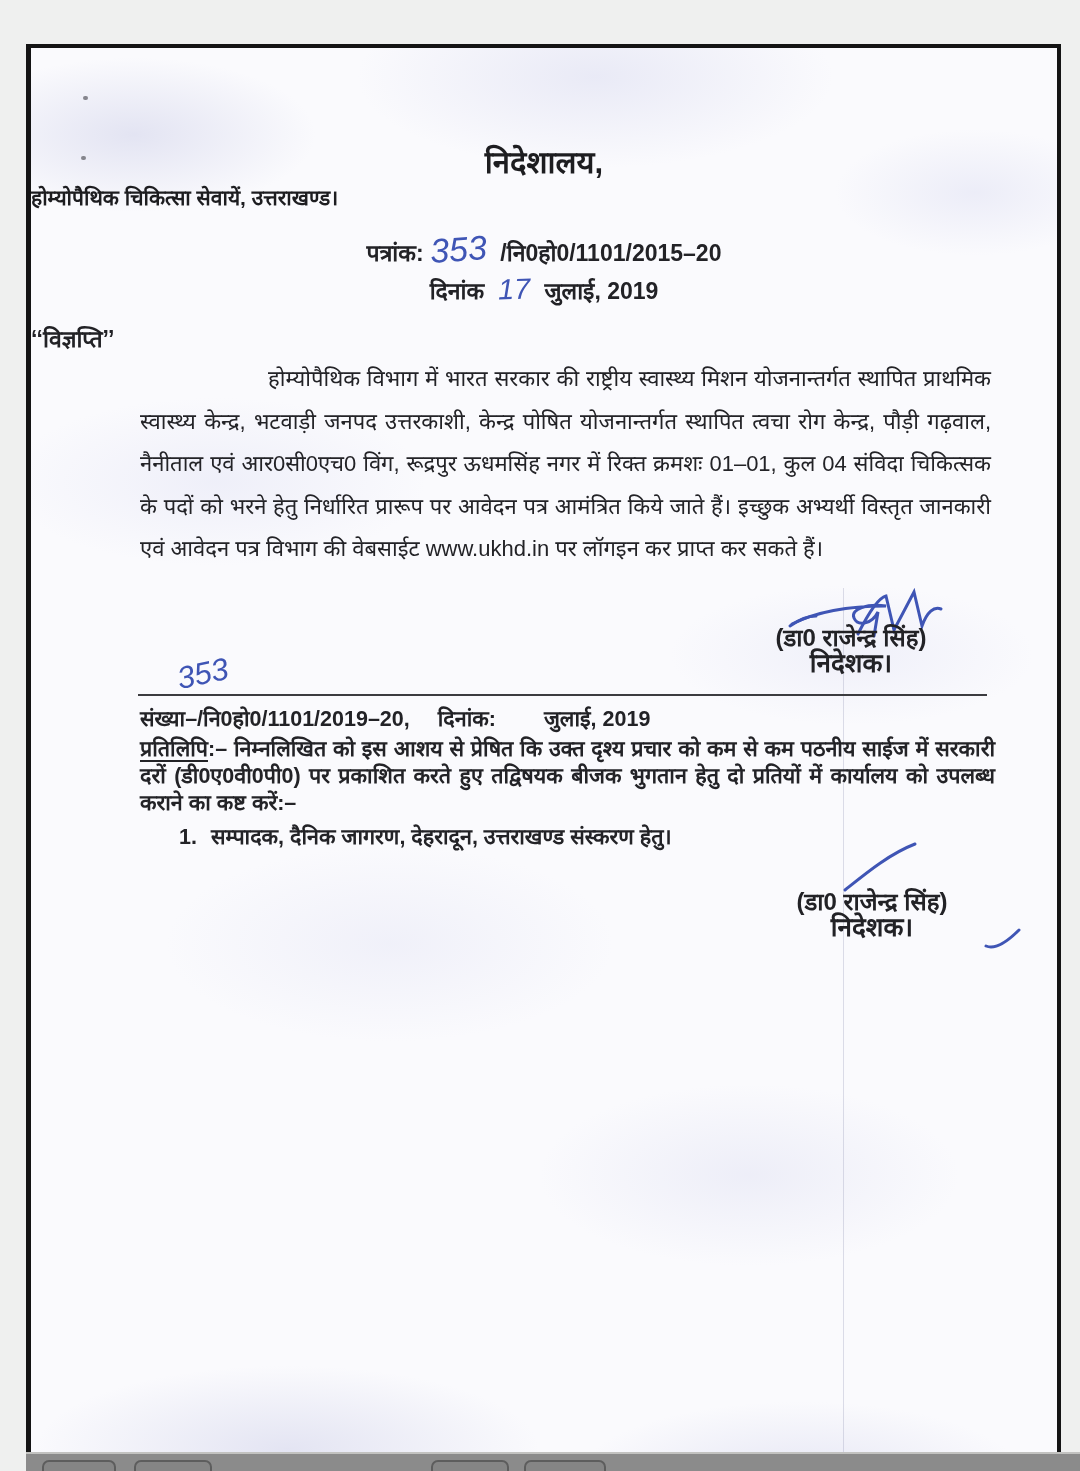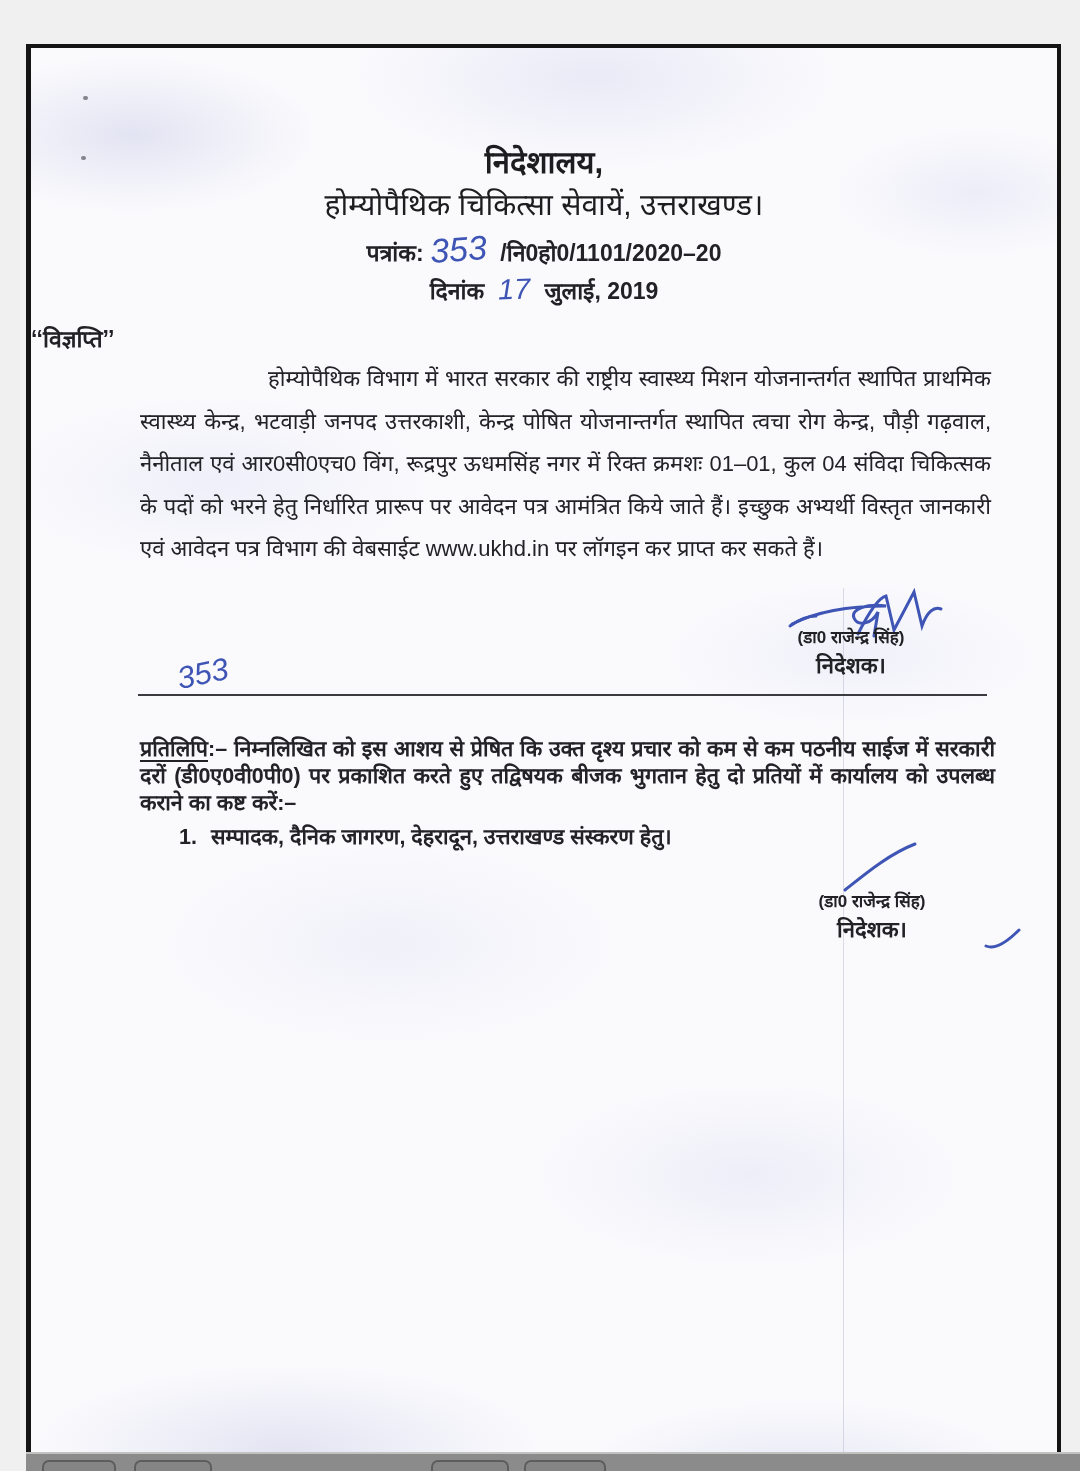--- a/index.html
+++ b/index.html
@@ -42,21 +42,21 @@
   .speck { position: absolute; width: 5px; height: 4px; background: #6a6a72; border-radius: 2px; opacity: .8; }
   .speck.s1 { left: 52px; top: 48px; }
   .speck.s2 { left: 50px; top: 108px; }
 
   .org-line1 {
     position: absolute; top: 92px; left: 0; width: 100%;
     text-align: center; font-size: 31px; font-weight: bold; color: #1d1d20;
   }
   .org-line2 {
     position: absolute; top: 135px; left: 0; width: 100%;
-    text-align: center; font-size: 30px; font-weight: normal; color: #1d1d20;
+    font-size: 21px; font-weight: bold; color: #1d1d20;
   }
   .ref-line {
     position: absolute; top: 188px; left: 0; width: 100%;
     text-align: center; font-size: 23px; font-weight: bold; color: #222226;
   }
   .date-line {
     position: absolute; top: 226px; left: 0; width: 100%;
     text-align: center; font-size: 23px; font-weight: bold; color: #222226;
   }
   .hand {
@@ -76,22 +76,22 @@
     font-size: 22px; line-height: 42.5px; color: #232327;
     text-align: justify; text-indent: 128px;
     margin: 0;
   }
 
   .sig-block1 {
     position: absolute; top: 538px; left: 700px; width: 240px;
     text-align: center;
   }
   .sig-block1 .sig-svg { display: block; margin: 0 auto -14px 55px; }
-  .sig-name { font-size: 17px; font-weight: bold; color: #222226; line-height: 28px; }
-  .sig-desig { font-size: 22px; font-weight: bold; color: #222226; line-height: 27px; }
+  .sig-name { font-size: 24px; font-weight: bold; color: #222226; line-height: 28px; }
+  .sig-desig { font-size: 26px; font-weight: bold; color: #222226; line-height: 27px; font-family: Liberation Mono, monospace; }
 
   .divider {
     position: absolute; top: 646px; left: 107px; width: 849px; height: 2px;
     background: #3c3c40;
   }
   .hand-num2 {
     position: absolute; top: 608px; left: 146px;
     font-style: italic; color: #3f55b5; font-size: 31px;
     transform: rotate(-12deg);
   }
@@ -149,21 +149,21 @@
 <div class="screen">
 
   <div class="page">
     <div class="crease"></div>
     <div class="speck s1"></div>
     <div class="speck s2"></div>
 
     <div class="org-line1">निदेशालय,</div>
     <div class="org-line2">होम्योपैथिक चिकित्सा सेवायें, उत्तराखण्ड।</div>
 
-    <div class="ref-line"><span>पत्रांक:</span><span class="hand hand-ref">353</span><span>/नि0हो0/1101/2020–20</span></div>
+    <div class="ref-line"><span>पत्रांक:</span><span class="hand hand-ref">353</span><span>/नि0हो0/1101/2015–20</span></div>
 
     <div class="date-line"><span>दिनांक</span><span class="hand hand-day">17</span><span>जुलाई,  2019</span></div>
 
     <div class="doc-title">‘‘विज्ञप्ति’’</div>
 
     <p class="body-para">होम्योपैथिक विभाग में भारत सरकार की राष्ट्रीय स्वास्थ्य मिशन योजनान्तर्गत स्थापित प्राथमिक स्वास्थ्य केन्द्र, भटवाड़ी जनपद उत्तरकाशी, केन्द्र पोषित योजनान्तर्गत स्थापित त्वचा रोग केन्द्र, पौड़ी गढ़वाल, नैनीताल एवं आर0सी0एच0 विंग, रूद्रपुर ऊधमसिंह नगर में रिक्त क्रमशः 01–01, कुल 04 संविदा चिकित्सक के पदों को भरने हेतु निर्धारित प्रारूप पर आवेदन पत्र आमंत्रित किये जाते हैं। इच्छुक अभ्यर्थी विस्तृत जानकारी एवं आवेदन पत्र विभाग की वेबसाईट www.ukhd.in पर लॉगइन कर प्राप्त कर सकते हैं।</p>
 
     <div class="sig-block1">
       <svg class="sig-svg" width="160" height="52" viewBox="0 0 160 52">
         <g fill="none" stroke="#3f55b5" stroke-width="3" stroke-linecap="round">
@@ -172,20 +172,21 @@
           <path d="M4,40 C14,33 22,30 30,30"></path>
         </g>
       </svg>
       <div class="sig-name">(डा0 राजेन्द्र सिंह)</div>
       <div class="sig-desig">निदेशक।</div>
     </div>
 
     <div class="divider"></div>
     <div class="hand-num2">353</div>
 
+    <div class="number-line"><span>संख्या–</span><span>/नि0हो0/1101/2019–20,</span><span class="gap1">दिनांक:</span><span class="gap2">जुलाई, 2019</span></div>
 
     <p class="copy-para"><span class="copy-word">प्रतिलिपि</span><span>:–</span><span class="copy-rest"> निम्नलिखित को इस आशय से प्रेषित कि उक्त दृश्य प्रचार को कम से कम पठनीय साईज में सरकारी दरों (डी0ए0वी0पी0) पर प्रकाशित करते हुए तद्विषयक बीजक भुगतान हेतु दो प्रतियों में कार्यालय को उपलब्ध कराने का कष्ट करें:–</span></p>
 
     <div class="copy-list">
       <div class="copy-item"><span class="num">1.</span><span>सम्पादक, दैनिक जागरण, देहरादून, उत्तराखण्ड संस्करण हेतु।</span></div>
     </div>
 
     <div class="sig-block2">
       <svg class="slash-svg" width="90" height="54" viewBox="0 0 90 54">
         <path d="M8,50 C28,34 52,14 78,4" fill="none" stroke="#3f55b5" stroke-width="3" stroke-linecap="round"></path>

